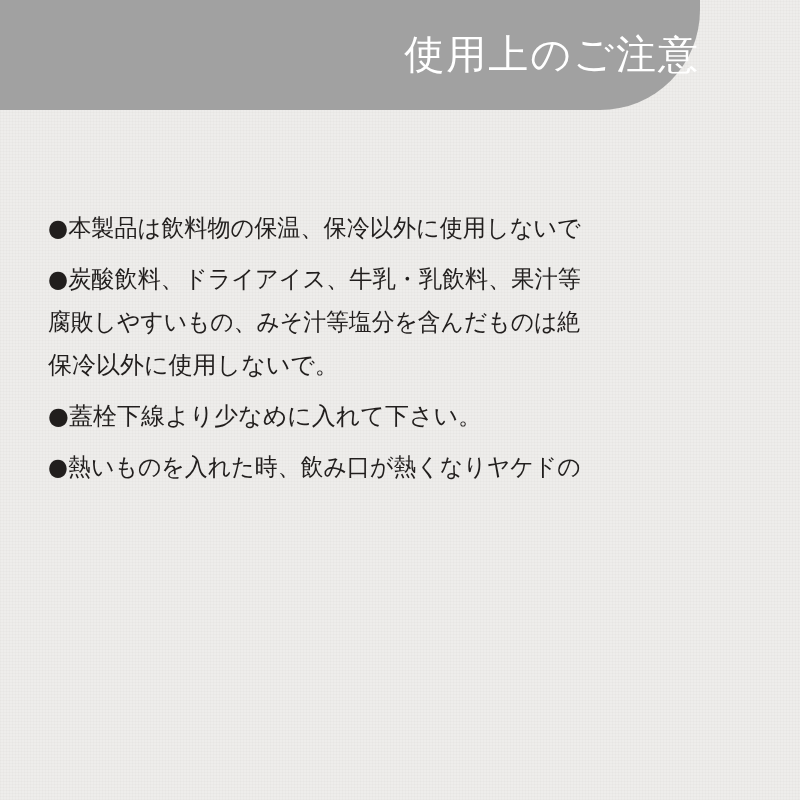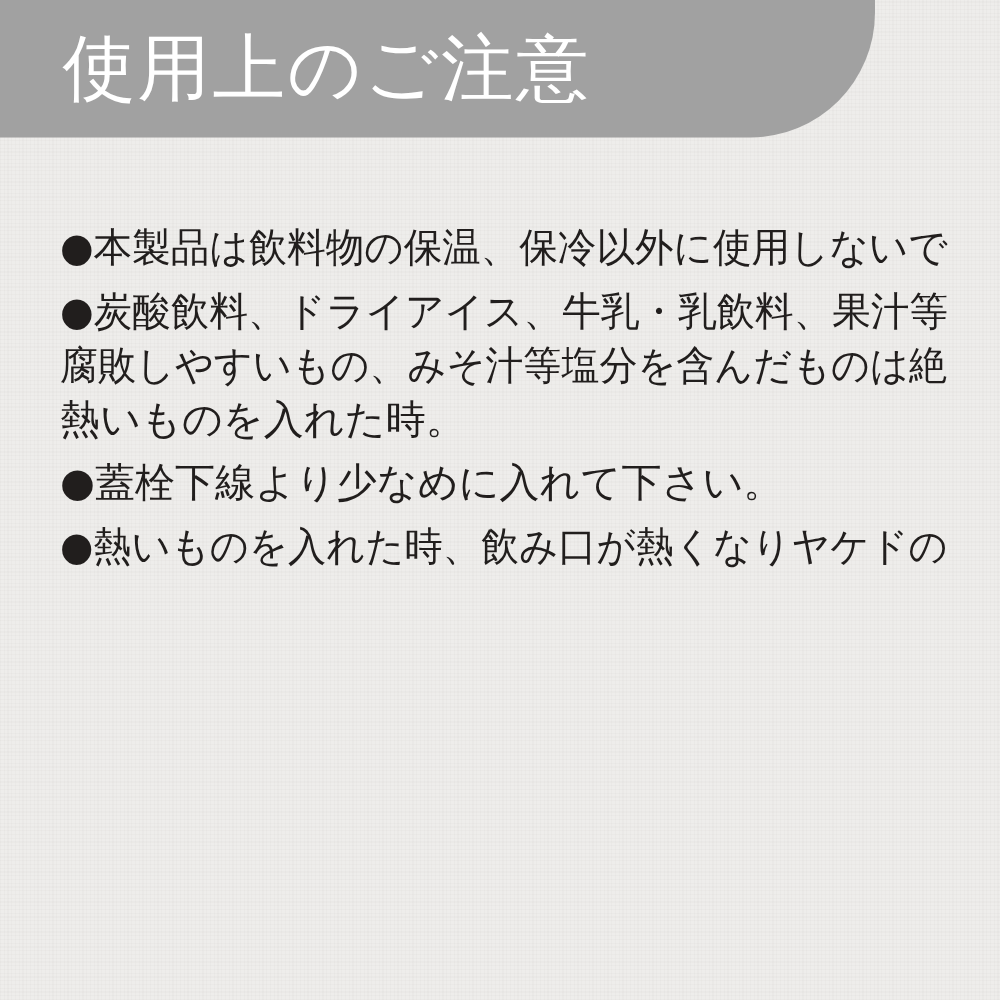--- a/index.html
+++ b/index.html
@@ -29,35 +29,36 @@
     left: 0;
     width: 700px;
     height: 110px;
     background: var(--header-bg, #a1a1a1);
     border-radius: 0 0 100px 0;
   }
   .title {
     margin: 0;
     padding: 0 0 0 50px;
     line-height: 108px;
-    font-size: 58px;
+    font-size: 40px;
     font-weight: normal;
     letter-spacing: 2px;
     color: var(--header-fg, #ffffff);
     white-space: nowrap;
+    text-align: right;
   }
   .content {
     position: absolute;
     top: 110px;
     left: 0;
     box-sizing: border-box;
     width: 636px;
-    padding: 67px 42px 0 48px;
+    padding: 97px 42px 0 48px;
     color: var(--text-fg, #211e1d);
-    font-size: 32px;
+    font-size: 24px;
   }
   .notice {
     margin: 0 0 8px 0;
     padding: 0;
   }
   .notice-line {
     display: block;
     line-height: 43px;
     white-space: nowrap;
     transform-origin: 0 50%;
@@ -75,21 +76,21 @@
 
   <main class="content">
 
     <p class="notice">
       <span class="notice-line" style="transform: scaleX(0.9634);">●本製品は飲料物の保温、保冷以外に使用しないで</span>
     </p>
 
     <p class="notice">
       <span class="notice-line" style="transform: scaleX(0.9647);">●炭酸飲料、ドライアイス、牛乳・乳飲料、果汁等</span>
       <span class="notice-line" style="transform: scaleX(0.9505);">腐敗しやすいもの、みそ汁等塩分を含んだものは絶</span>
-      <span class="notice-line">熱いものを入れた時。</span>
+      <span class="notice-line">保冷以外に使用しないで。</span>
     </p>
 
     <p class="notice">
       <span class="notice-line">●蓋栓下線より少なめに入れて下さい。</span>
     </p>
 
 
     <p class="notice">
       <span class="notice-line" style="transform: scaleX(0.9556);">●熱いものを入れた時、飲み口が熱くなりヤケドの</span>
     </p>

